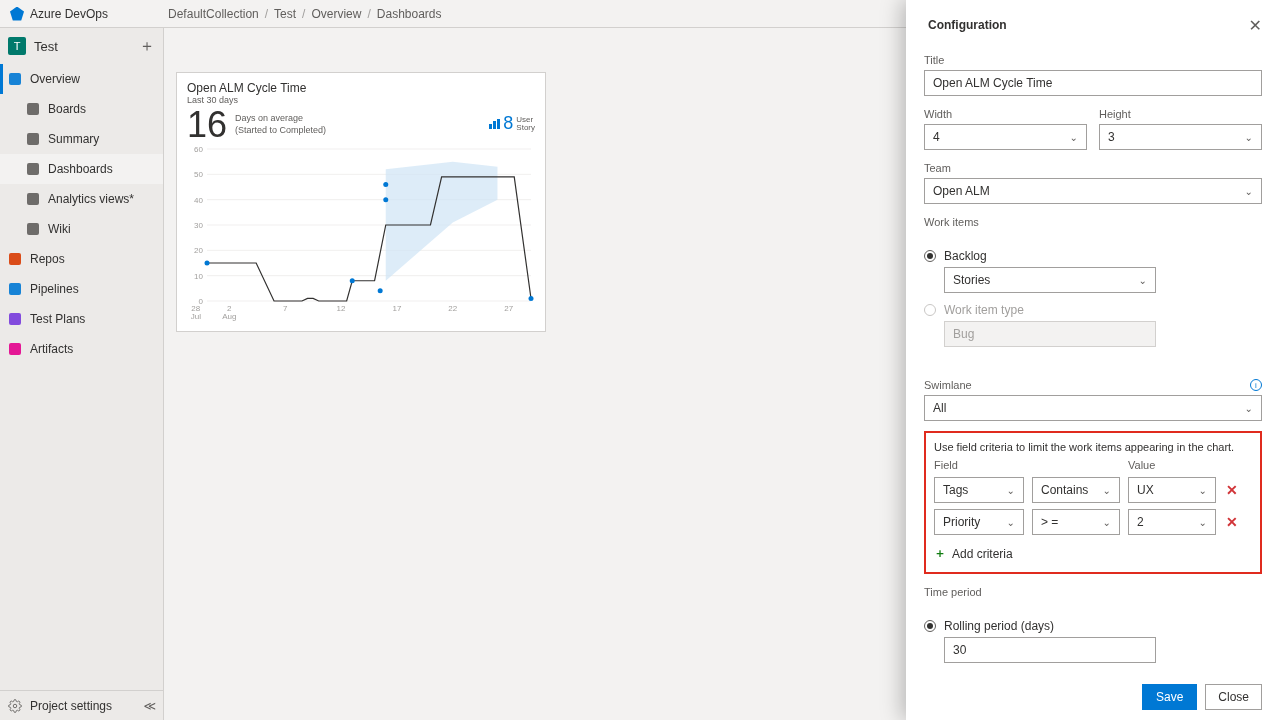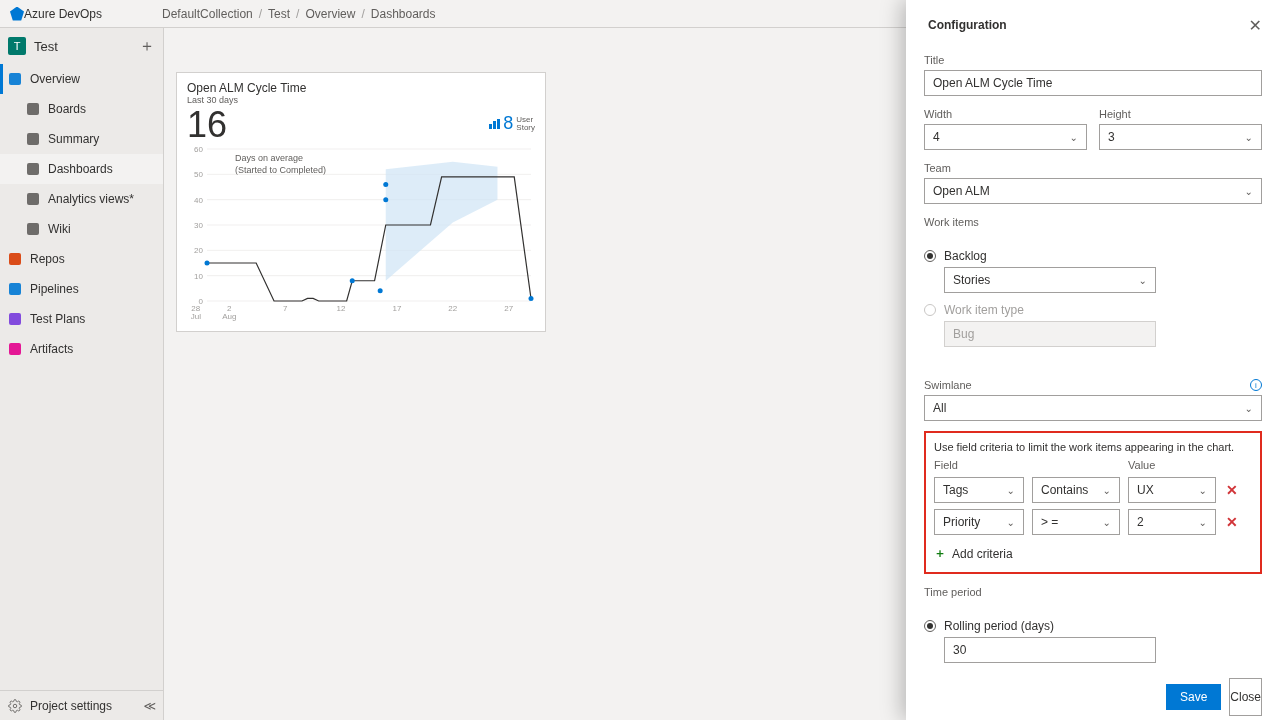--- a/index.html
+++ b/index.html
@@ -10,21 +10,21 @@
     --text-grey: #605e5c;
     --text-dark: #323130;
     --blue: #0078d4;
     --blue-light: #cfe4f5;
     --red-border: #e02b1e;
   }
   * { box-sizing: border-box; font-family: "Segoe UI", Arial, sans-serif; }
   html,body { margin:0; padding:0; width:1280px; height:720px; background:var(--bg-app); overflow:hidden; color:var(--text-dark); }
   
   .topbar { position:absolute; left:0; top:0; width:1280px; height:28px; border-bottom:1px solid var(--border-grey); display:flex; align-items:center; background:var(--bg-app); }
-  .brand { display:flex; align-items:center; gap:0; padding:0 10px; font-size:12px; color:var(--text-dark); }
+  .brand { display:flex; align-items:center; gap:6px; padding:0 10px; font-size:12px; color:var(--text-dark); }
   .brand-icon { width:14px; height:14px; background:var(--blue); clip-path: polygon(50% 0, 100% 35%, 80% 100%, 20% 100%, 0 35%); }
   .breadcrumbs { display:flex; align-items:center; gap:6px; font-size:12px; color:var(--text-grey); margin-left:50px; }
   .breadcrumbs span.sep { color:#a19f9d; }
   .breadcrumbs span.crumb { cursor:pointer; }
   .avatar-circle { position:absolute; right:6px; top:4px; width:22px; height:22px; border:2px solid #107c10; border-radius:50%; }
   
   .sidebar { position:absolute; left:0; top:28px; width:164px; height:692px; background:var(--bg-sidebar); border-right:1px solid var(--border-grey); }
   .proj { height:36px; display:flex; align-items:center; padding:0 8px; font-size:13px; color:var(--text-dark); }
   .proj-icon { width:18px; height:18px; background:#00796b; color:#fff; font-size:11px; display:flex; align-items:center; justify-content:center; margin-right:8px; border-radius:2px; }
   .proj-plus { margin-left:auto; font-size:16px; color:#605e5c; }
@@ -36,21 +36,21 @@
   .nav-icon { width:14px; height:14px; display:flex; align-items:center; justify-content:center; }
   .project-settings { position:absolute; bottom:0; left:0; width:164px; height:30px; display:flex; align-items:center; padding:0 8px; font-size:12px; gap:8px; border-top:1px solid var(--border-grey); }
   .project-settings .chev { margin-left:auto; font-size:12px; color:var(--text-grey); }
   
   .main { position:absolute; left:164px; top:28px; width:740px; height:692px; background:var(--bg-app); }
   .widget { position:absolute; left:12px; top:44px; width:370px; height:260px; background:var(--bg-panel); border:1px solid var(--border-grey); padding:8px 10px; }
   .widget-title { font-size:12px; color:var(--text-dark); }
   .widget-sub { font-size:9px; color:var(--text-grey); }
   .bignum-row { display:flex; align-items:flex-start; gap:8px; margin-top:2px; }
   .bignum { font-size:36px; font-weight:200; line-height:1; }
-  .bignum-desc { font-size:9px; color:var(--text-grey); padding-top:6px; line-height:1.3;margin-top:40px; }
+  .bignum-desc { font-size:9px; color:var(--text-grey); padding-top:6px; line-height:1.3; }
   .legend { position:absolute; right:10px; top:40px; display:flex; align-items:center; gap:3px; font-size:9px; color:var(--blue); }
   .legend-bars { display:flex; align-items:flex-end; gap:1px; height:10px; }
   .legend-bars span { width:3px; background:var(--blue); }
   .legend-num { font-size:18px; font-weight:400; color:var(--blue); }
   .legend-text { font-size:8px; color:var(--text-grey); line-height:1; }
   svg.chart { position:absolute; left:8px; right:8px; bottom:6px; height:180px; width:352px; }
   .axis-text { font-size:8px; fill:#a19f9d; }
   .gridline { stroke:#e1dfdd; stroke-width:0.5; }
   
   .config { position:absolute; right:0; top:0; width:374px; height:720px; background:var(--bg-panel); box-shadow:-4px 0 20px rgba(0,0,0,0.25); display:flex; flex-direction:column; }
@@ -82,21 +82,21 @@
   .crit-row .select { flex:0 0 90px; }
   .crit-row .select.field { flex:0 0 90px; }
   .crit-row .select.op { flex:0 0 88px; }
   .crit-row .select.val { flex:0 0 88px; }
   .crit-del { color:#d13438; font-size:14px; font-weight:bold; cursor:pointer; padding:0 2px; }
   .add-crit { display:flex; align-items:center; gap:6px; font-size:12px; color:var(--text-dark); margin-top:10px; cursor:pointer; }
   .add-crit .plus { color:#107c10; font-weight:bold; }
   
   .config-footer { height:46px; display:flex; align-items:center; justify-content:flex-end; padding:0 18px; gap:8px; }
   .btn-primary { background:var(--blue); color:#fff; border:none; height:26px; padding:0 14px; font-size:12px; cursor:pointer; }
-  .btn-secondary { background:#fff; color:var(--text-dark); border:1px solid #a19f9d; height:38px; padding:0 0; font-size:12px; cursor:pointer; }
+  .btn-secondary { background:#fff; color:var(--text-dark); border:1px solid #a19f9d; height:26px; padding:0 12px; font-size:12px; cursor:pointer; }
 </style>
 </head>
 <body>
 
 <div class="topbar">
   <div class="brand">
     <span class="brand-icon"></span>
     <span>Azure DevOps</span>
   </div>
   <div class="breadcrumbs" id="breadcrumbs">

